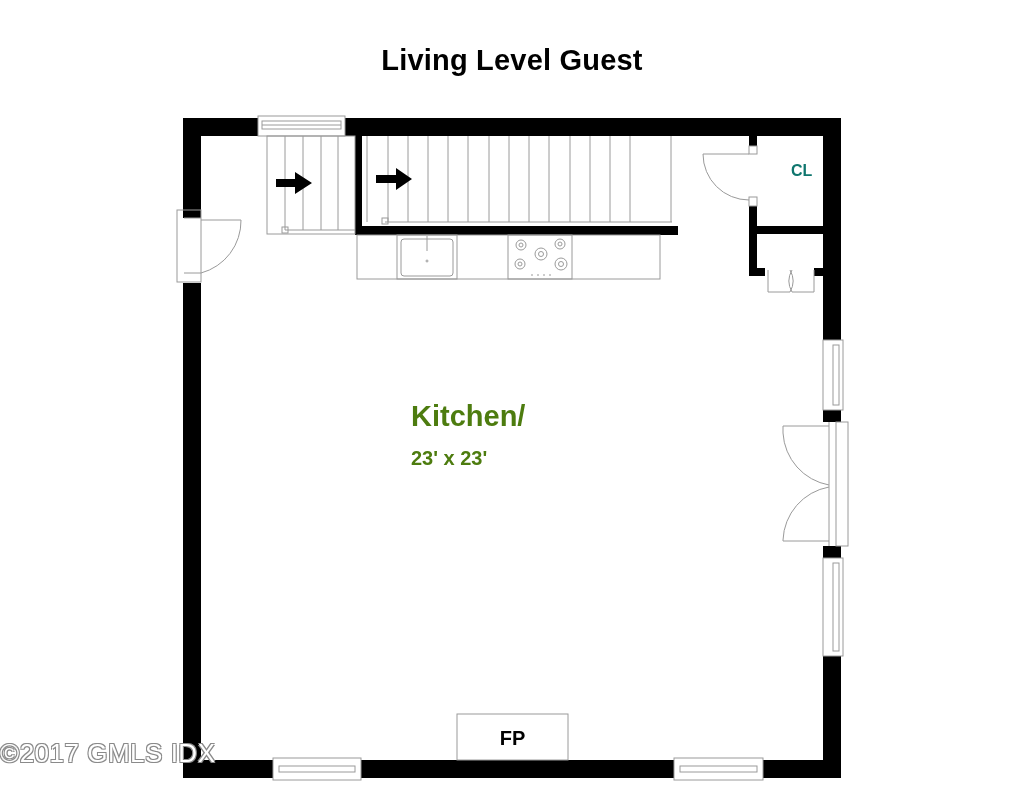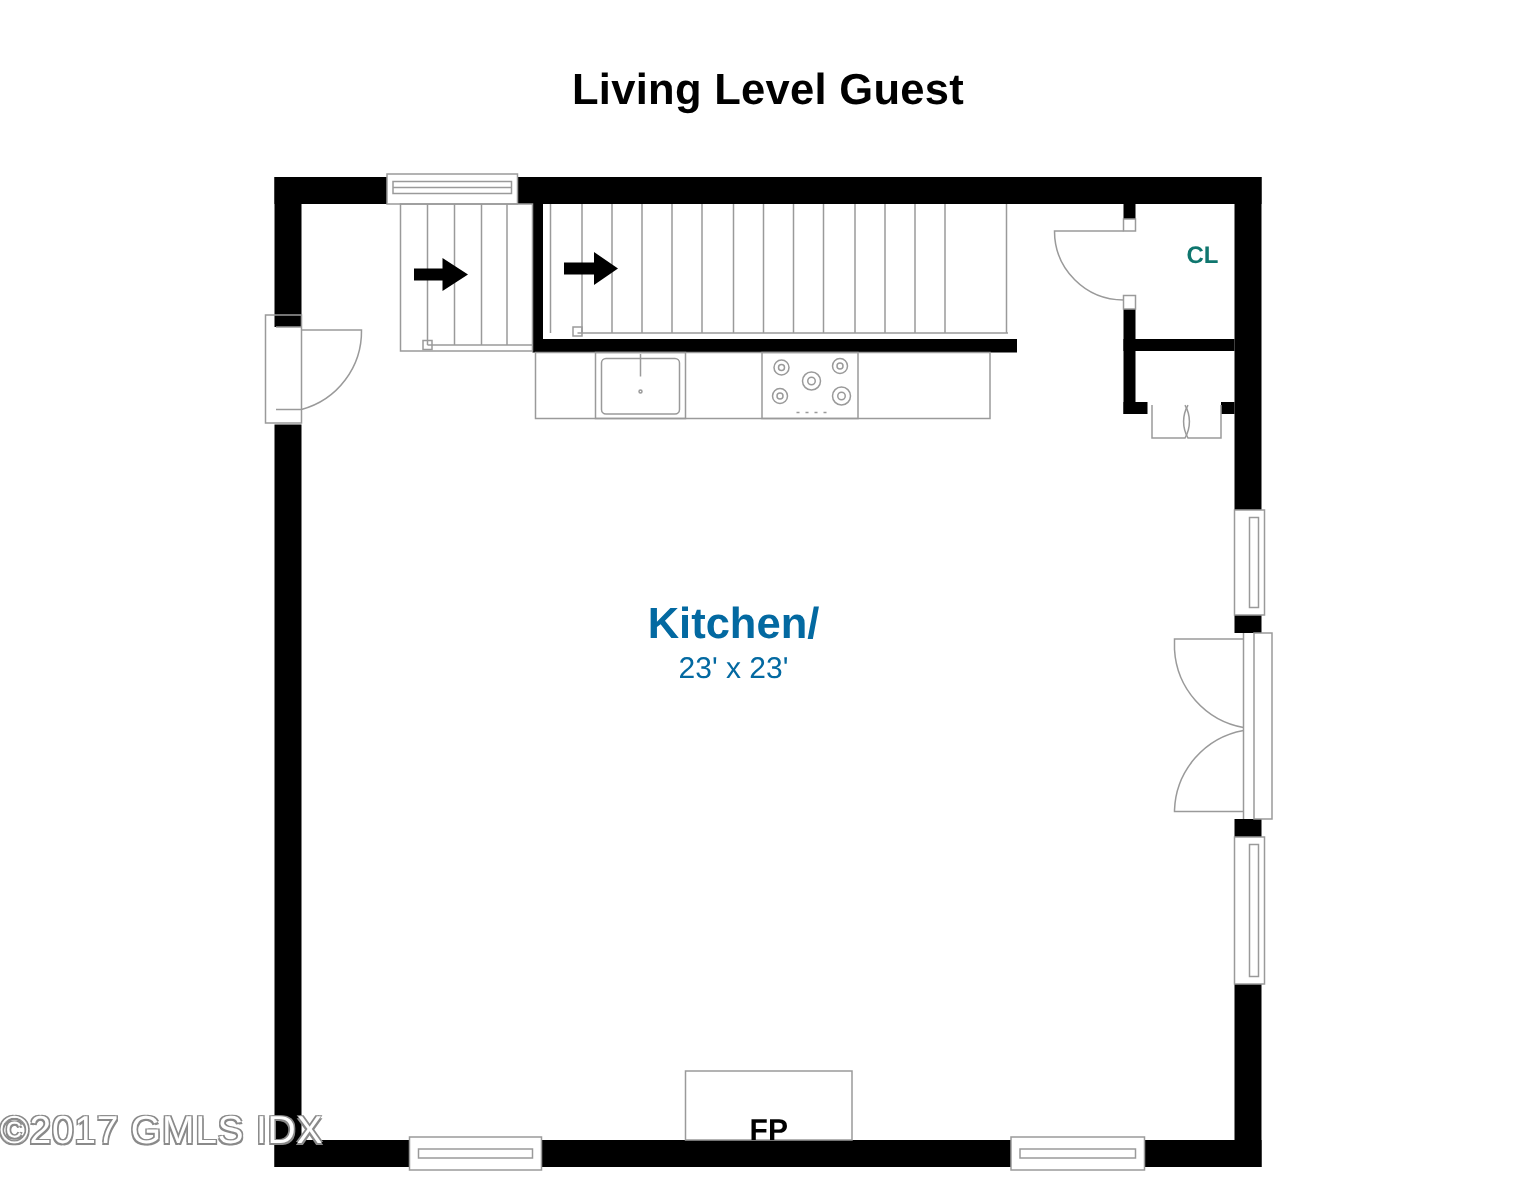--- a/index.html
+++ b/index.html
@@ -1,23 +1,23 @@
 <!DOCTYPE html>
 <html><head>
 <meta charset="utf-8">
 <style>
   html, body { margin: 0; padding: 0; background: #ffffff; }
   body { width: 1024px; height: 790px; position: relative; overflow: hidden; font-family: "Liberation Sans", sans-serif; }
   .title { position: absolute; left: 0; width: 1024px; top: 44px; text-align: center; font-weight: bold; font-size: 29px; color: #000; letter-spacing: 0.2px; }
   svg.plan { position: absolute; left: 0; top: 0; }
-  .room-label { position: absolute; left: 389px; width: 200px; top: 400px; text-align: center; color: #0369a1; }
+  .room-label { position: absolute; left: 411px; width: 200px; top: 400px; text-align: left; color: #4d7c0f; }
   .room-name { font-weight: bold; font-size: 29px; line-height: 32px; }
-  .room-dim { font-size: 20px; line-height: 20px; margin-top: 4px; }
+  .room-dim { font-size: 20px; line-height: 20px; margin-top: 16px; font-weight: bold; }
   .cl-label { position: absolute; left: 775px; top: 162px; font-weight: bold; font-size: 16px; color: #0f766e; margin-left: 16px; }
-  .fp-label { position: absolute; left: 457px; width: 111px; top: 727px; text-align: center; font-weight: bold; font-size: 20px; color: #000; margin-top: 16px; }
+  .fp-label { position: absolute; left: 457px; width: 111px; top: 727px; text-align: center; font-weight: bold; font-size: 20px; color: #000; }
   .watermark { position: absolute; left: 0px; top: 738px; font-size: 26px; color: #ffffff; letter-spacing: 0.5px;
     text-shadow: -1px -1px 0 #8a8a8a, 1px -1px 0 #8a8a8a, -1px 1px 0 #8a8a8a, 1px 1px 0 #8a8a8a; }
 </style>
 </head>
 <body>
 
 <div class="title">Living Level Guest</div>
 
 <svg class="plan" width="1024" height="790" viewBox="0 0 1024 790">
 

